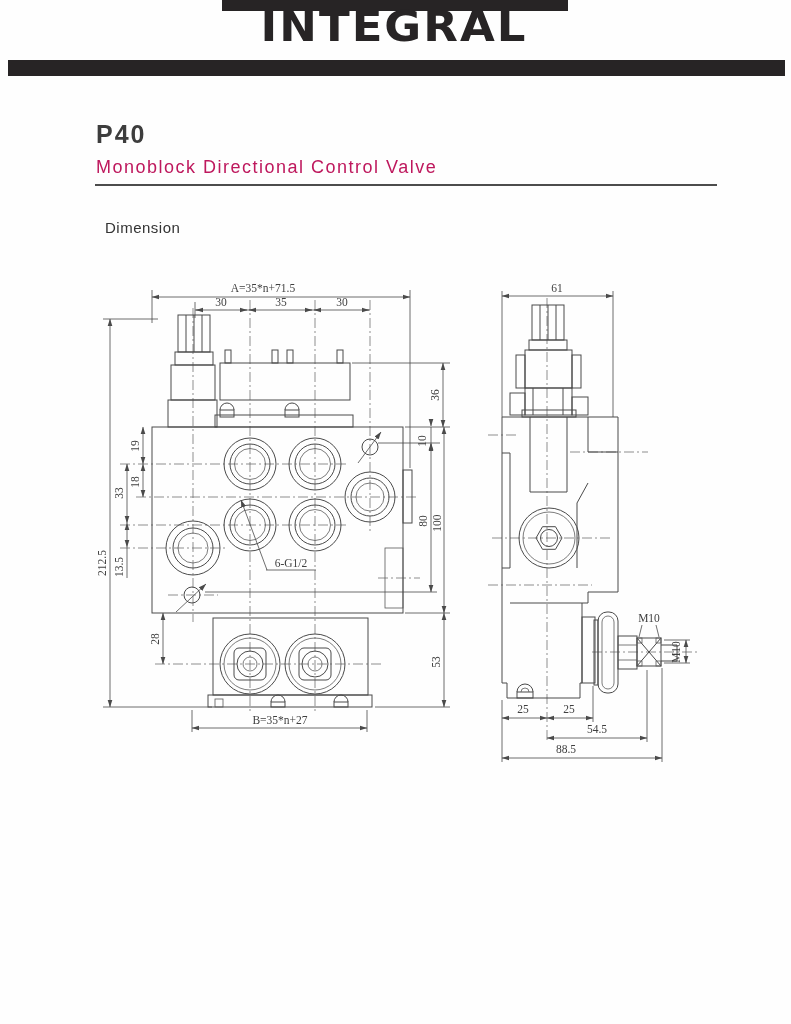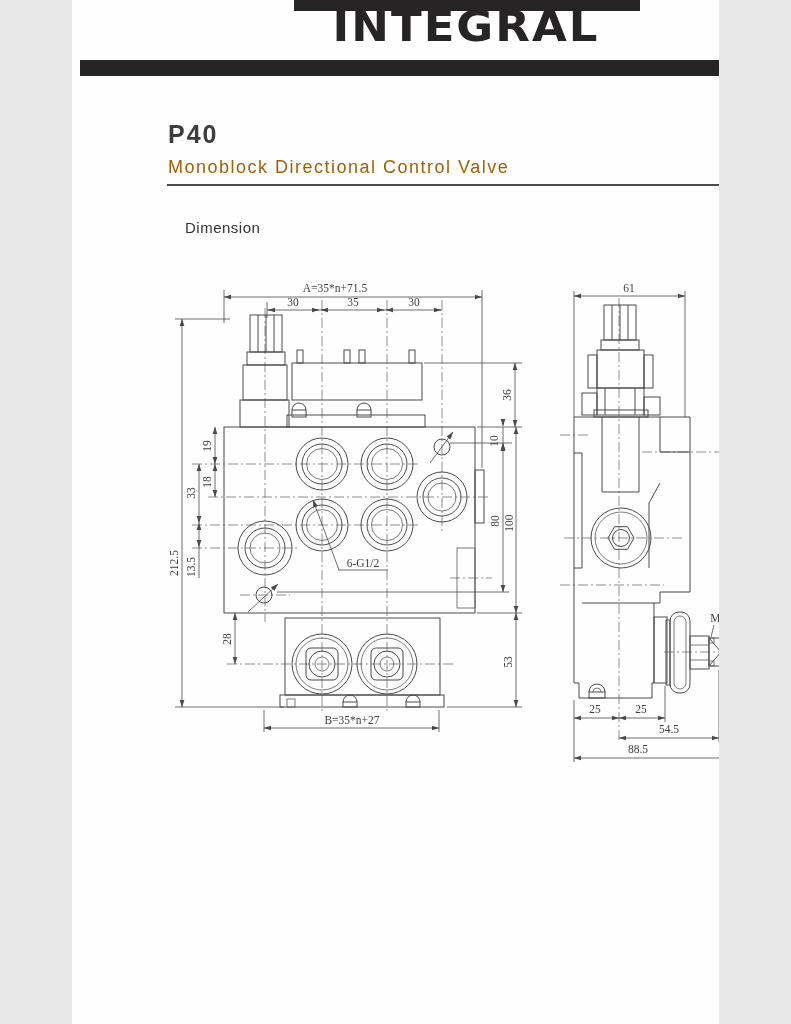--- a/index.html
+++ b/index.html
@@ -1,29 +1,29 @@
 <!DOCTYPE html>
 <html><head>
 <meta charset="utf-8">
 <style>
   html,body{margin:0;padding:0;background:#e8e8e8;}
-  .page{position:relative;width:647px;height:1024px;background:#fefefe;margin:0 auto;overflow:hidden;
+  .page{position:relative;width:791px;height:1024px;background:#fefefe;margin:0 auto;overflow:hidden;
         font-family:"Liberation Sans",sans-serif;}
   
   .logo-topbar{position:absolute;left:222px;top:0;width:346px;height:11px;background:#272425;}
   .logo-text{position:absolute;left:214px;top:4px;width:360px;text-align:center;
              font-family:"DejaVu Sans",sans-serif;font-weight:bold;font-size:45px;line-height:48px;
              letter-spacing:2px;color:#272425;transform:scaleY(0.95);transform-origin:top center;}
   .header-bar{position:absolute;left:8px;top:60px;width:777px;height:16px;background:#272425;}
   
   .model{position:absolute;left:96px;top:120px;font-size:25px;font-weight:bold;
          letter-spacing:2px;color:#3d3d3d;}
-  .subtitle{position:absolute;left:96px;top:157px;font-size:18px;letter-spacing:1.5px;color:#a16207;}
+  .subtitle{position:absolute;left:96px;top:157px;font-size:18px;letter-spacing:1.5px;color:#be185d;}
   .rule{position:absolute;left:95px;top:184px;width:622px;height:2px;background:#4c4c4c;}
-  .section-label{position:absolute;left:113px;top:219px;font-size:15px;letter-spacing:0.5px;color:#333;}
+  .section-label{position:absolute;left:105px;top:219px;font-size:15px;letter-spacing:0.5px;color:#333;}
   
   svg.drawing{position:absolute;left:0;top:0;}
   .ln{stroke:#4a4a4a;stroke-width:1;fill:none;}
   .thin{stroke:#5a5a5a;stroke-width:0.8;fill:none;}
   .cl{stroke:#5f5f5f;stroke-width:0.7;fill:none;stroke-dasharray:10 3 2 3;}
   .dim{stroke:#4a4a4a;stroke-width:0.8;fill:none;}
   .t{font-family:"Liberation Serif",serif;font-size:11.5px;fill:#3f3f3f;}
 </style>
 </head>
 <body>

